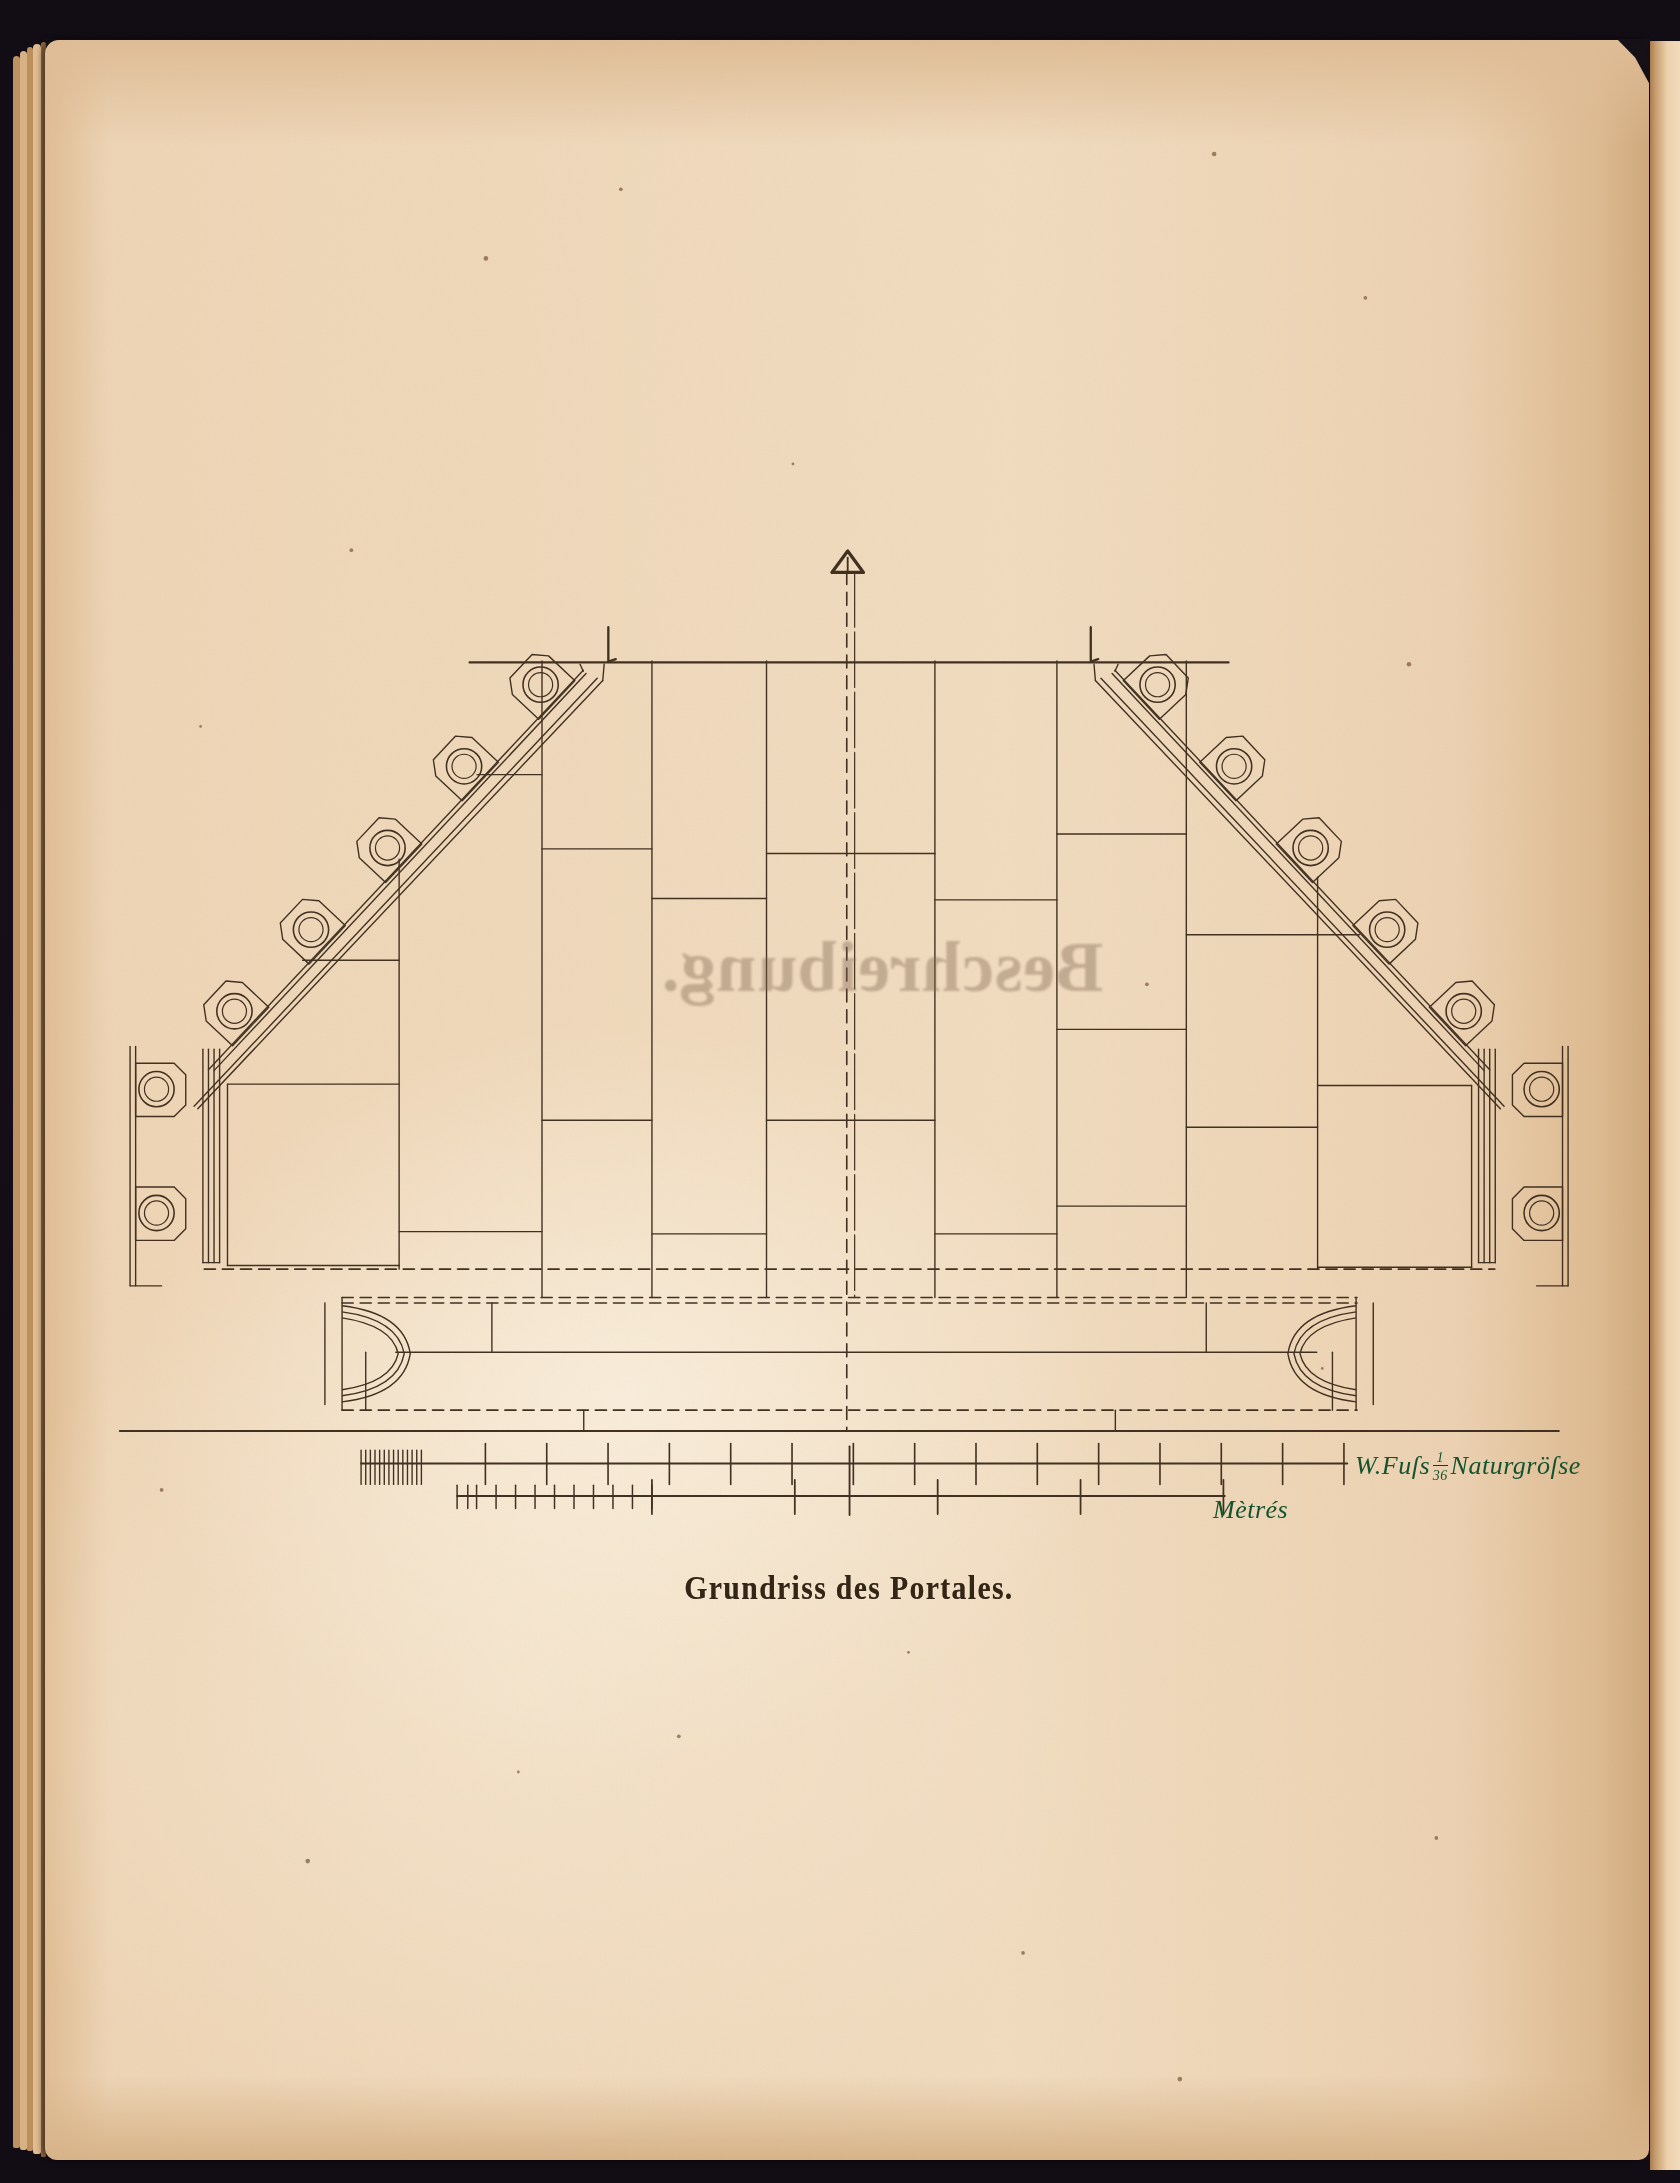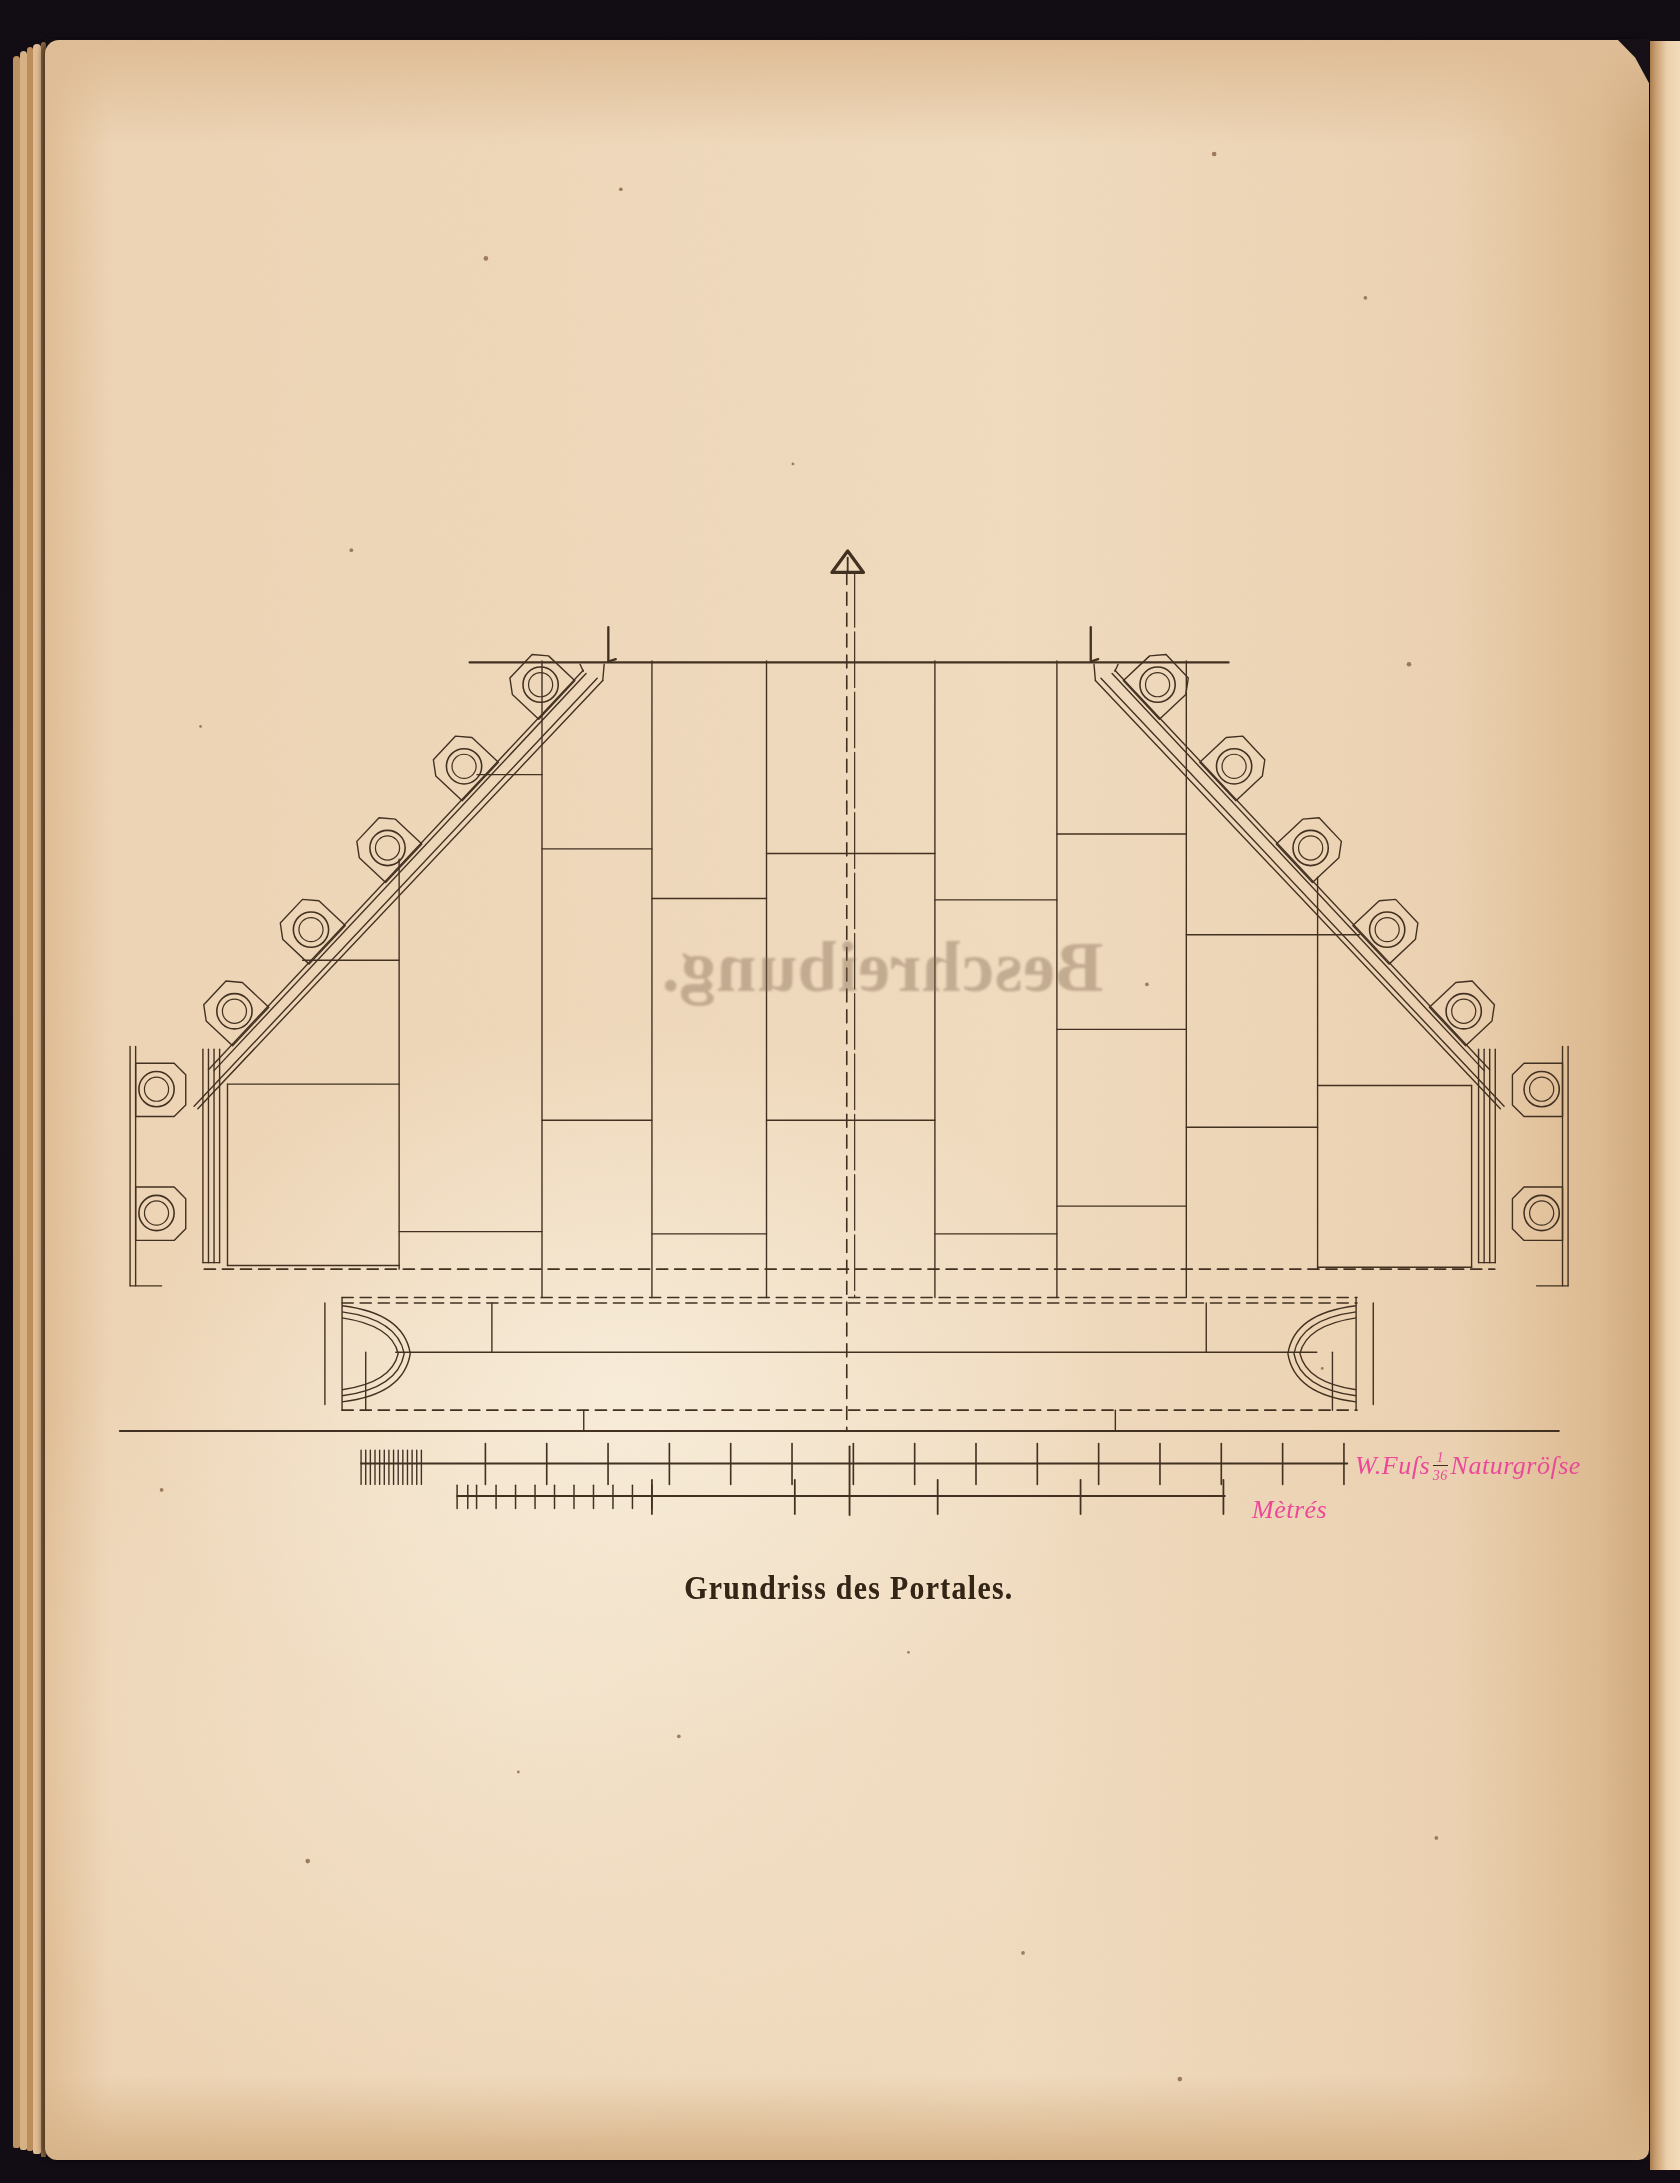--- a/index.html
+++ b/index.html
@@ -36,24 +36,24 @@
   }
   #drawing-svg{position:absolute;left:0;top:0;}
   .txt{position:absolute;color:#3a2b1c;white-space:nowrap;}
   #caption{
     left:675px;top:1570px;width:348px;text-align:center;
     font-size:31px;font-weight:bold;letter-spacing:1.4px;
     transform:scale(.96,1.08);color:#33251748;
     color:#342617;text-shadow:0 0 0.5px #34261766;
   }
   #fuss-label,#metre-label{
-    font-style:italic;font-size:26px;color:#ec4899;letter-spacing:0.5px;
+    font-style:italic;font-size:26px;color:#14532d;letter-spacing:0.5px;
   }
   #fuss-label{left:1355px;top:1451px;}
-  #metre-label{left:1252px;top:1495px;}
+  #metre-label{left:1213px;top:1495px;}
   #fuss-label .frac{display:inline-block;text-align:center;font-size:14px;line-height:.95;vertical-align:-5.6px;margin:0 2.8px;}
   #fuss-label .frac span{display:block;}
   #fuss-label .frac .den{border-top:1.4px solid #3d2d1d;padding-top:3px;}
   #bleed-text{
     left:650px;top:927px;width:464px;text-align:center;
     font-size:71px;font-weight:bold;
     transform:scaleX(-1);
     color:rgba(128,102,80,.40);
     filter:blur(1.2px);
     letter-spacing:0.9px;

